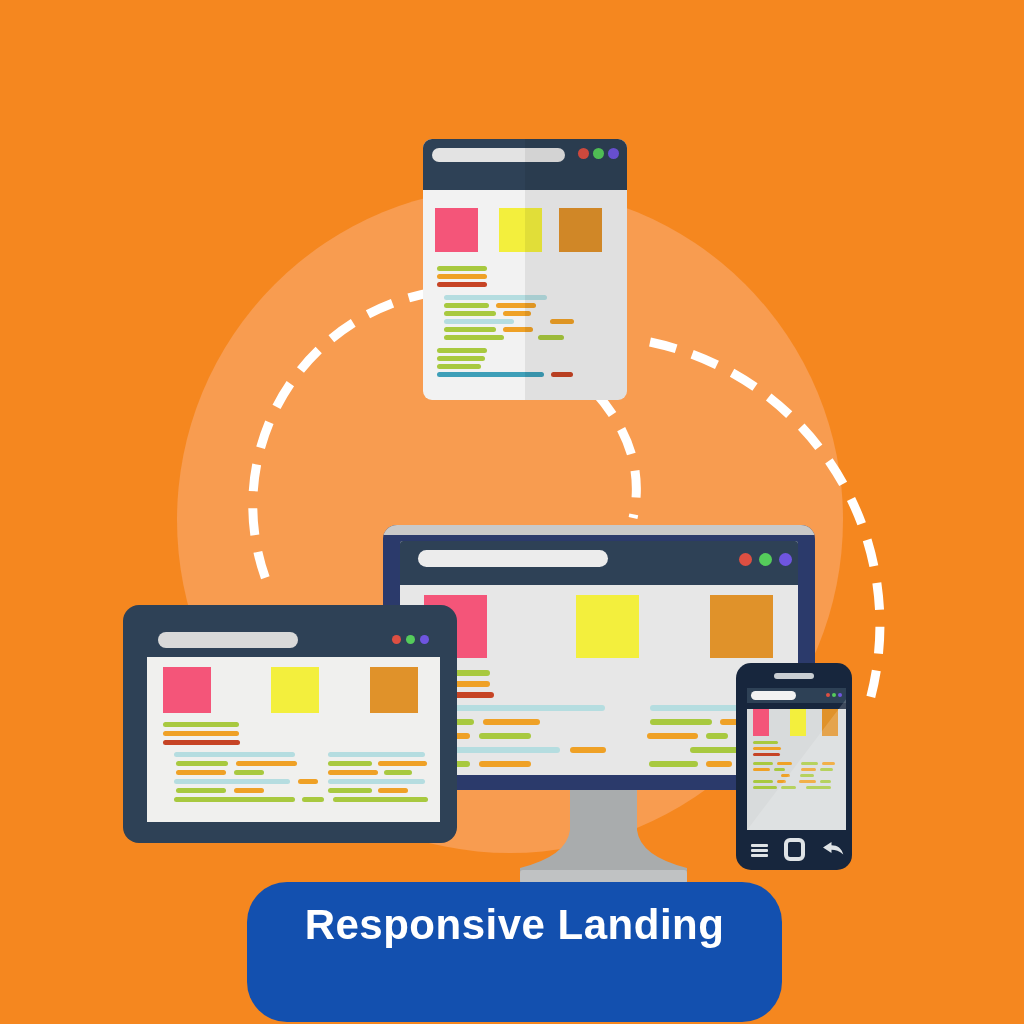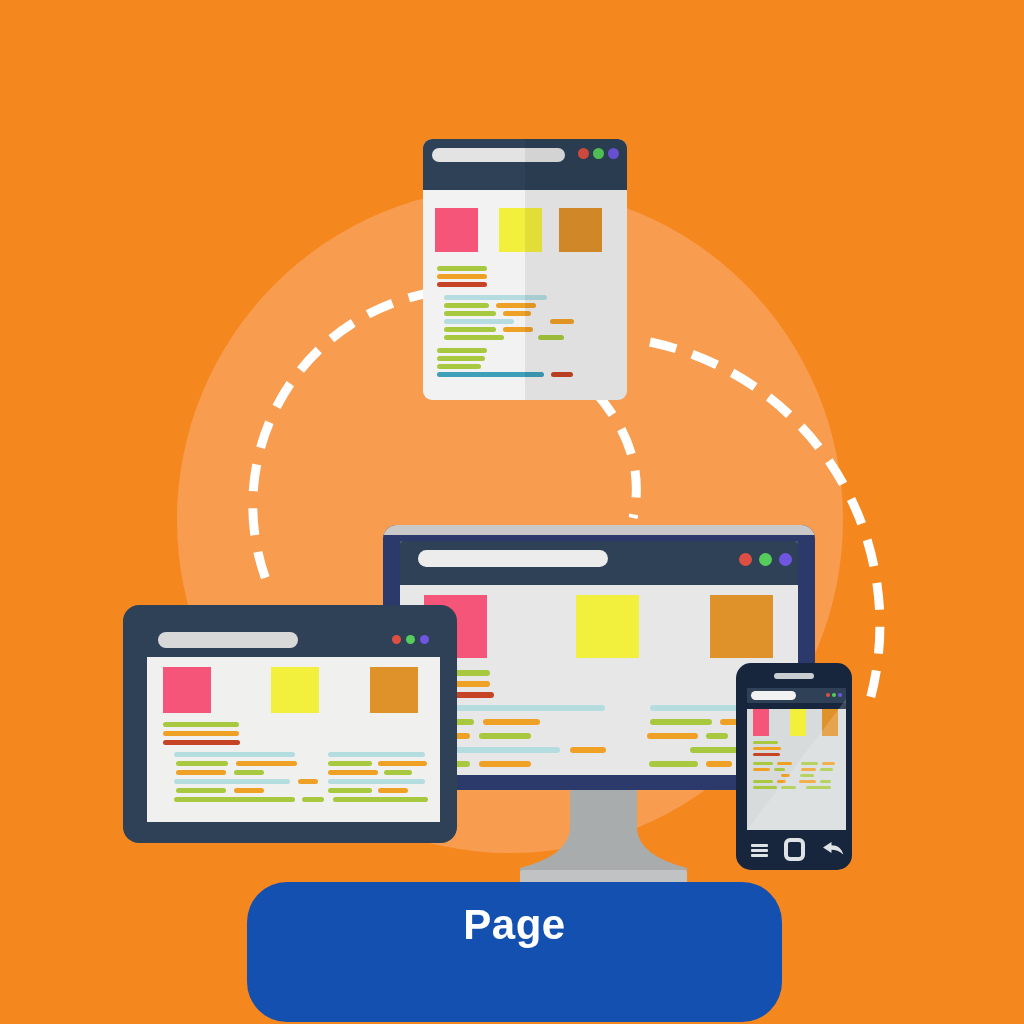--- a/index.html
+++ b/index.html
@@ -366,16 +366,16 @@
           <b></b>
         </div>
       <div class="home"></div>
       <svg class="back" width="22" height="13" viewBox="0 0 22 13">
         <path d="M1 5.5 L9.5 0 V3.3 C15.5 3.3 19.8 6.5 21.3 12.6 C17.4 8.7 13.5 7.7 9.5 7.7 V11 Z" fill="#DFE3E6"></path>
       </svg>
     </div>
   </div>
 
   <div class="banner">
-    <span>Page</span>
+    <span>Responsive Landing</span>
   </div>
 
 </div>
 
 </body></html>

